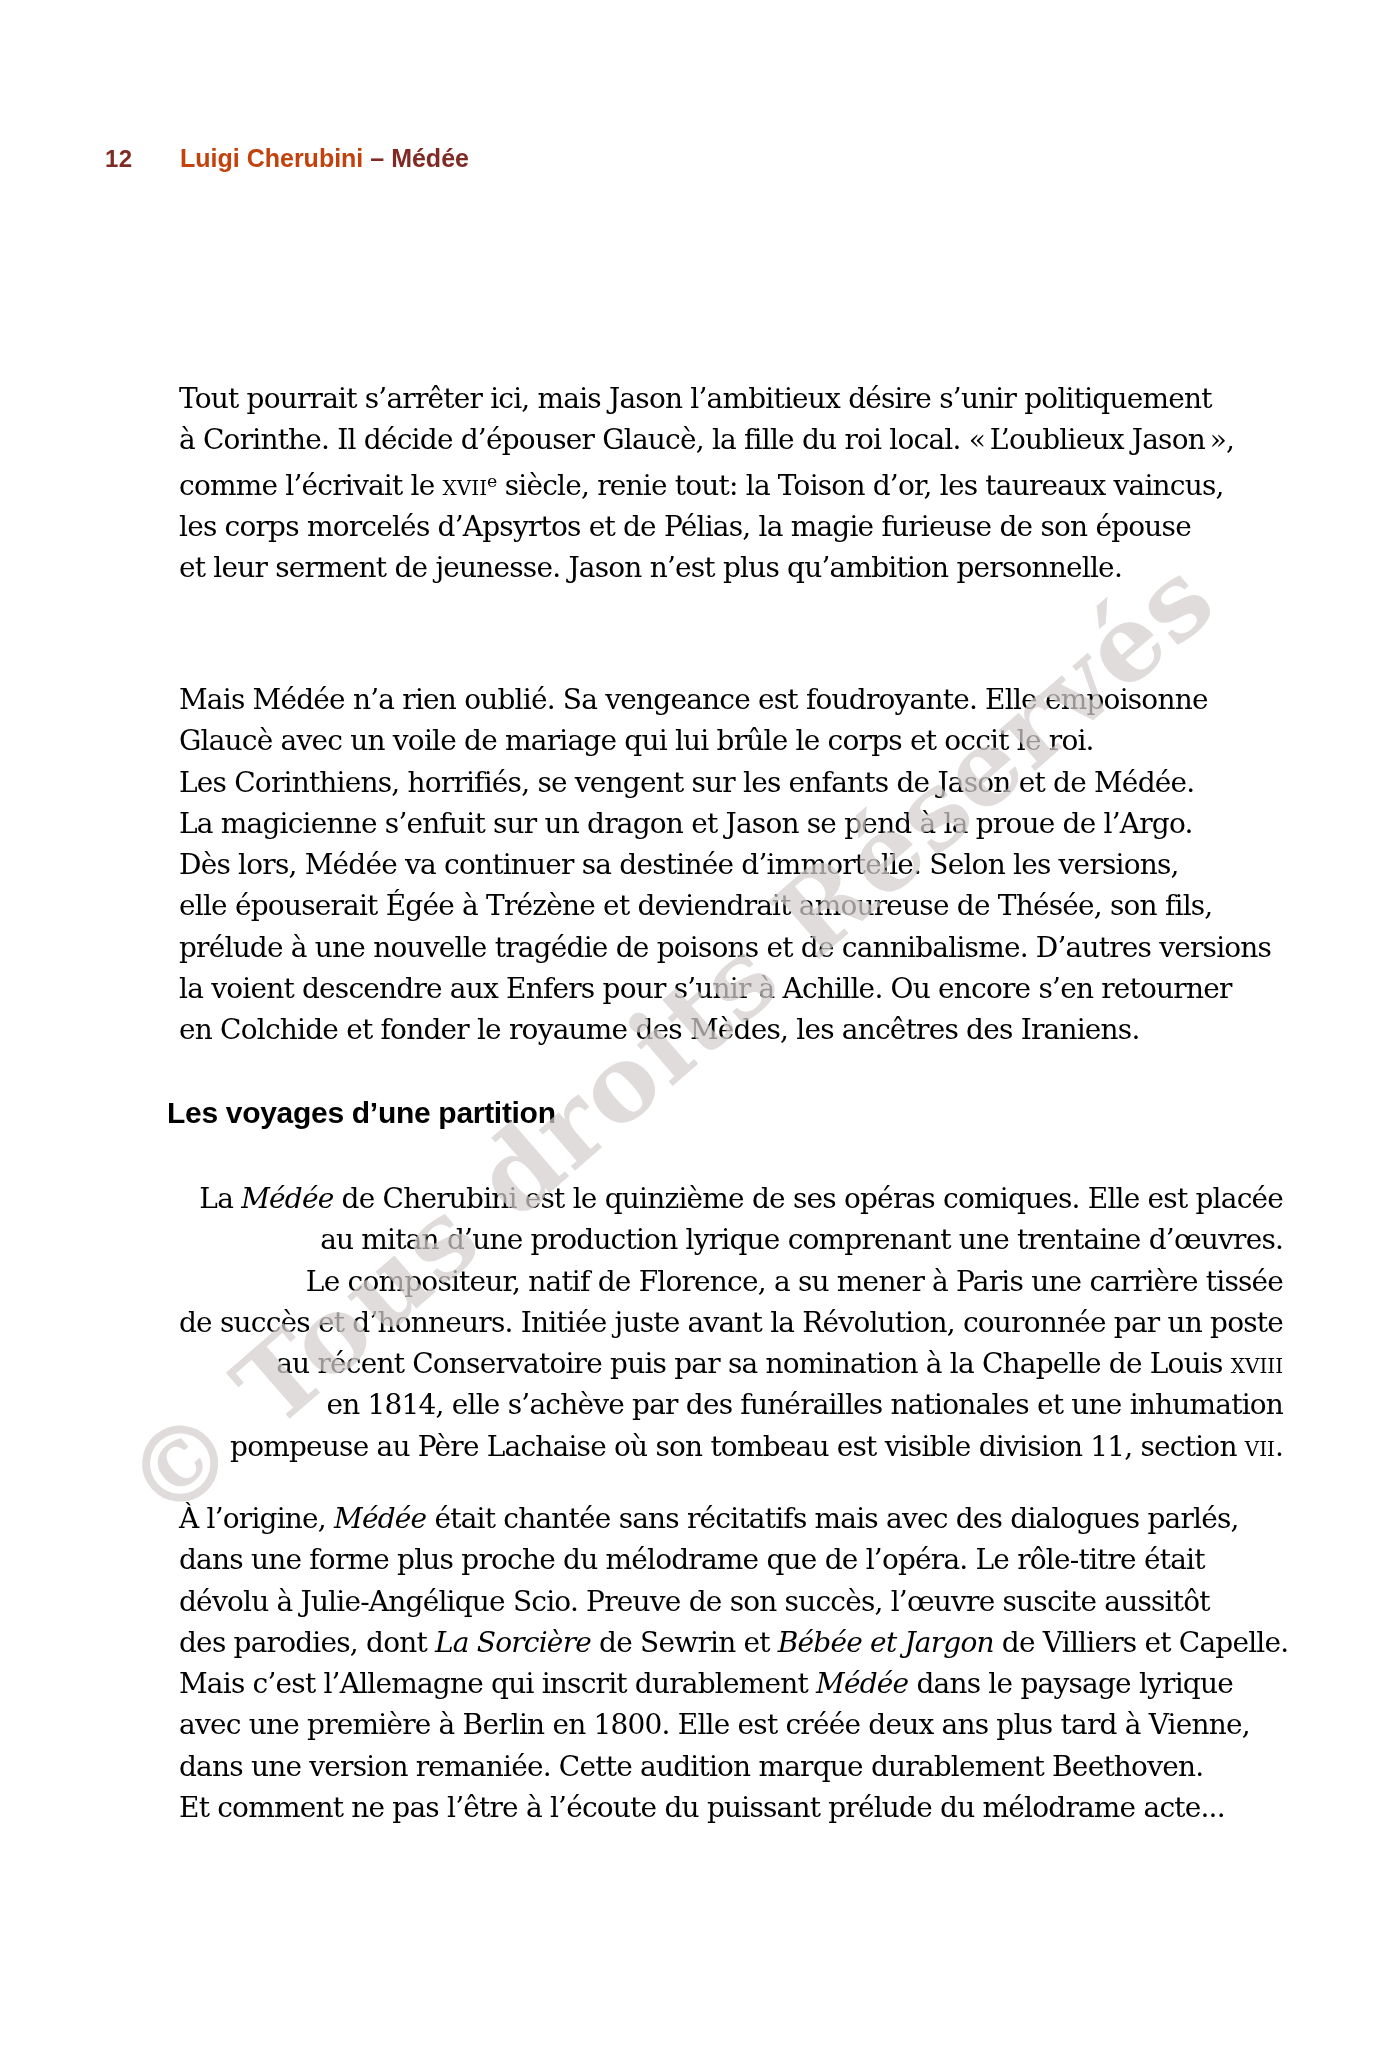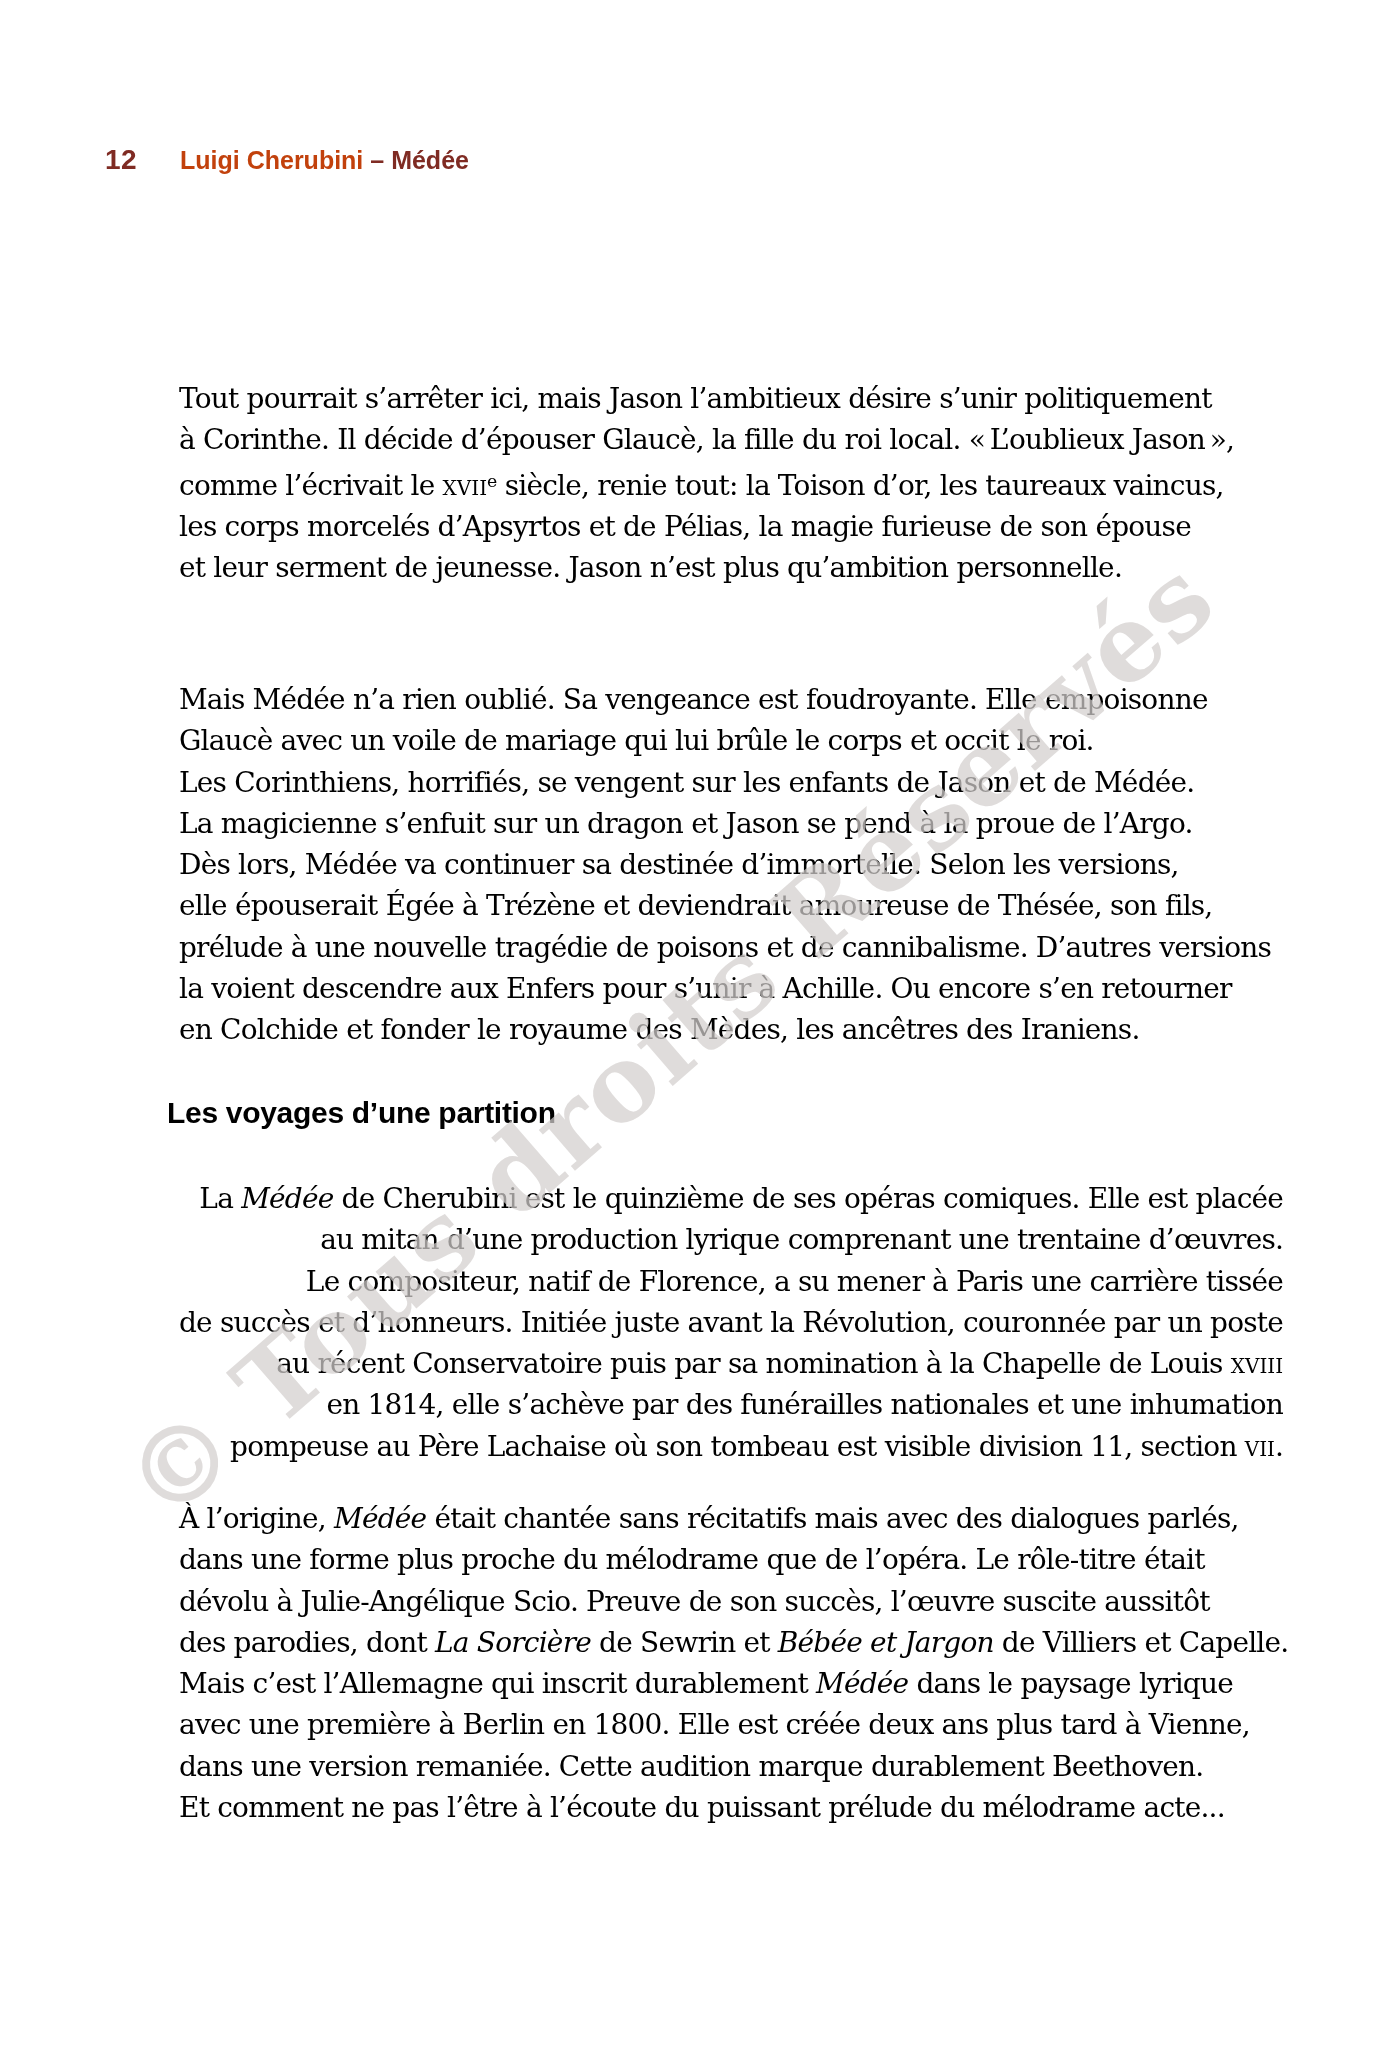--- a/index.html
+++ b/index.html
@@ -18,21 +18,21 @@
     left:105px;
     font-family:"Liberation Sans", sans-serif;
     font-weight:bold;
     font-size:25px;
     color:#7f2b23;
     white-space:nowrap;
   }
   .running-header .pagenum{
     display:inline-block;
     width:75px;
-    font-size:28px;
+    font-size:24px;
     letter-spacing:0.5px;
     color:#7f2b23;
   }
   .running-header .primary{color:#c2410c;}
   .running-header .secondary{color:#7f2b23;text-align:right;}
 
   
   .bodytext{
     position:absolute;
     left:179px;

